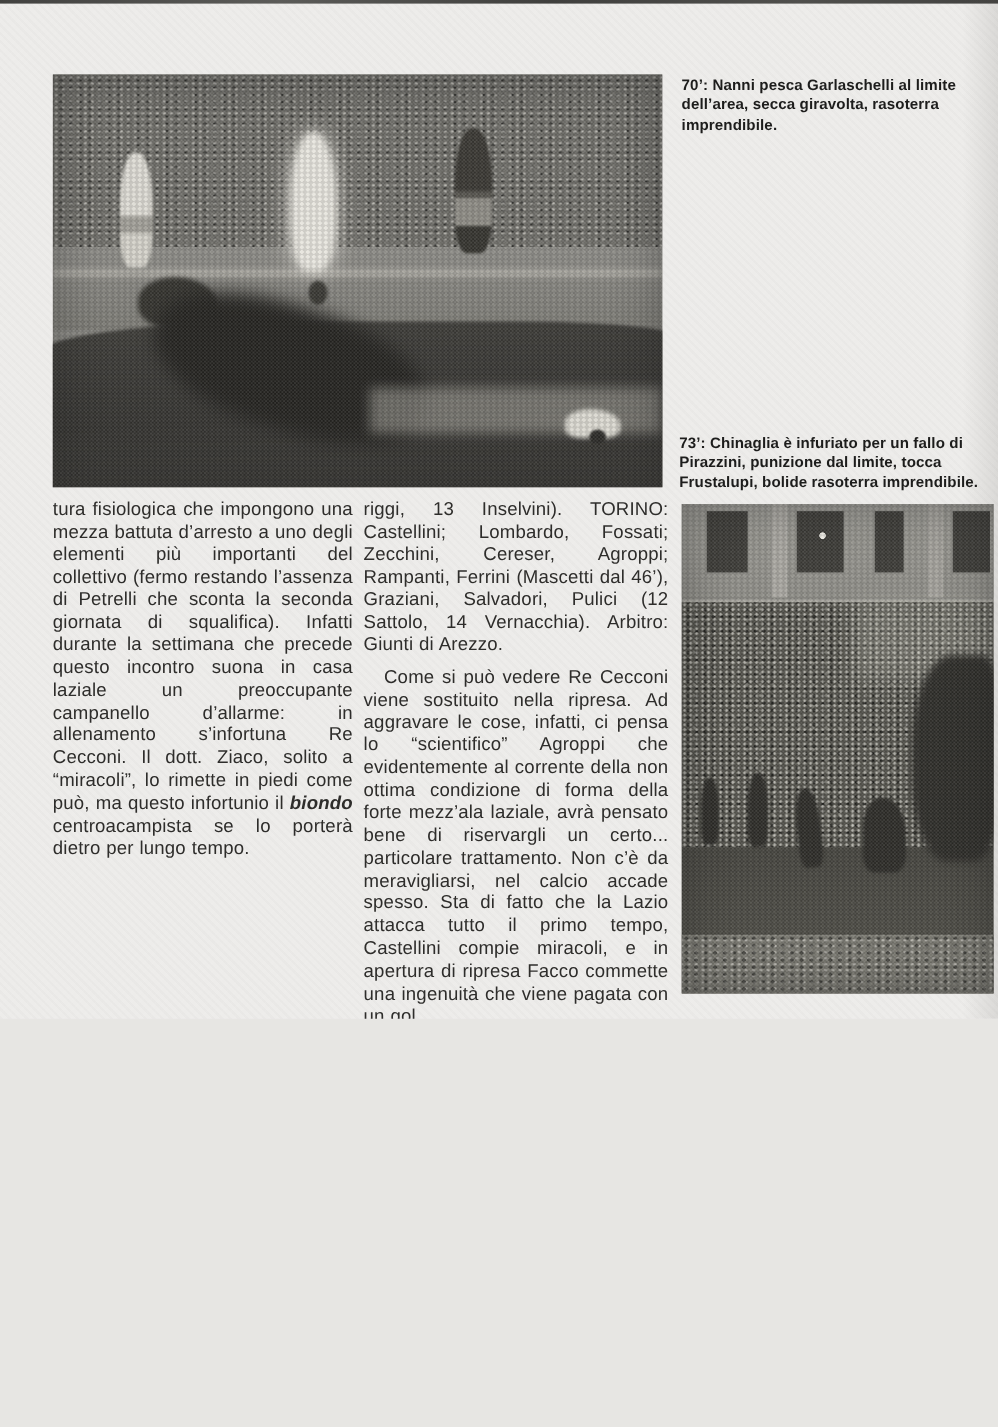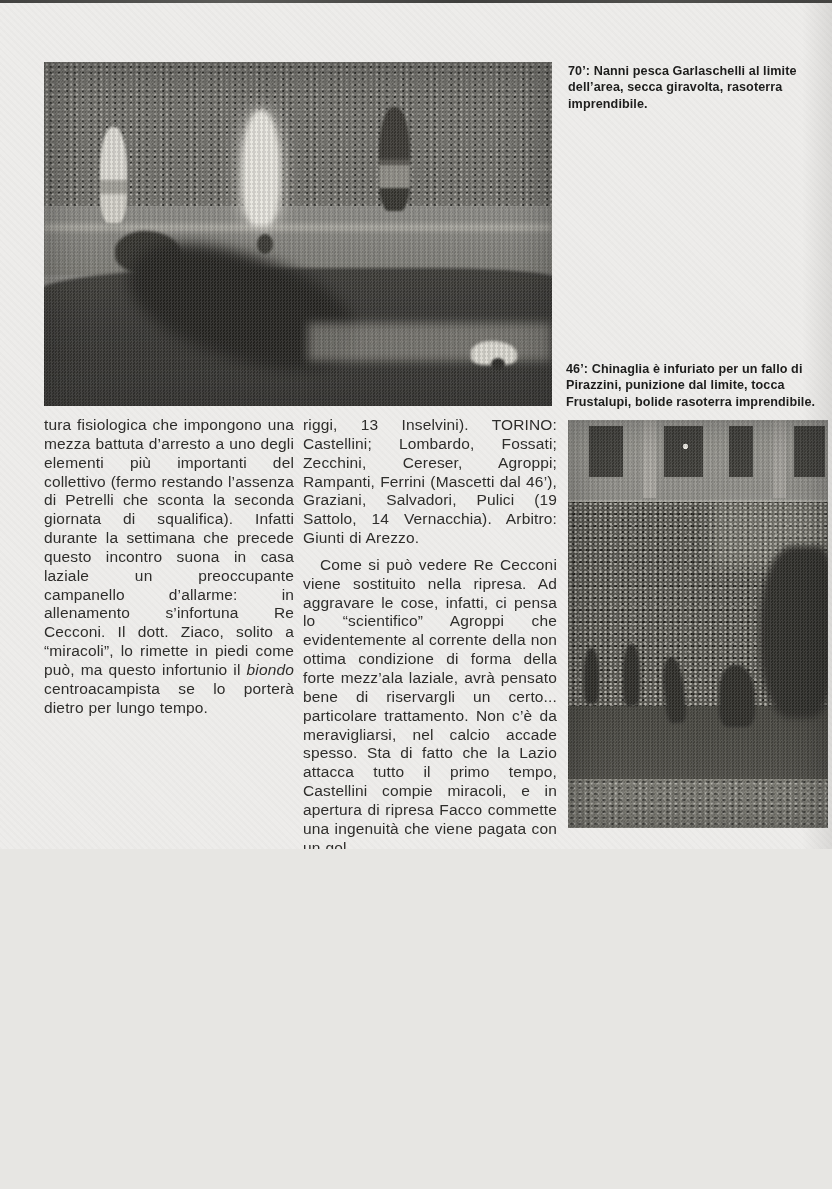--- a/index.html
+++ b/index.html
@@ -136,21 +136,21 @@
   .col {
     position:absolute; top:416px; color:#2e2d2b;
     font-size:15.5px; line-height:18.85px;
     text-align:justify; letter-spacing:0.15px; word-spacing:0.4px;
   }
   .col1 { left:44px;  width:250px; }
   .col2 { left:303px; width:254px; }
   .col p { margin:0 0 8px 0; }
   .col p:last-child { margin-bottom:0; }
   .col p.indent { text-indent:17px; }
-  .col em { font-style:italic; }
+  .col em { font-style:italic;font-weight:bold; }
 </style>
 </head>
 <body>
 
 <div class="page">
   <div class="page-top-edge"></div>
   <div class="page-right-shade"></div>
 
   <figure class="photo photo1">
     <div class="p1-base"></div>
@@ -165,21 +165,21 @@
     <div class="p1-foreground"></div>
     <div class="p1-streak"></div>
     <div class="p1-light-band"></div>
     <div class="p1-car"></div>
     <div class="p1-car-wheel"></div>
     <div class="grain"></div>
     <div class="vignette"></div>
   </figure>
 
   <div class="caption caption1">70’: Nanni pesca Garlaschelli al limite dell’area, secca giravolta, rasoterra imprendibile.</div>
-  <div class="caption caption2">46’: Chinaglia è infuriato per un fallo di Pirazzini, punizione dal limite, tocca Frustalupi, bolide rasoterra imprendibile.</div>
+  <div class="caption caption2">73’: Chinaglia è infuriato per un fallo di Pirazzini, punizione dal limite, tocca Frustalupi, bolide rasoterra imprendibile.</div>
 
   <figure class="photo photo2">
     <div class="p2-building"></div>
     <div class="p2-pilaster-1"></div>
     <div class="p2-pilaster-2"></div>
     <div class="p2-window p2-window-1"></div>
     <div class="p2-window p2-window-2"></div>
     <div class="p2-window p2-window-3"></div>
     <div class="p2-window p2-window-4"></div>
     <div class="p2-railing"></div>
@@ -193,16 +193,16 @@
     <div class="p2-figure-5"></div>
     <div class="p2-gravel"></div>
     <div class="grain"></div>
     <div class="vignette"></div>
   </figure>
 
   <div class="col col1" lang="it">
       <p><span>tura fisiologica che impongono una mezza battuta d’arresto a uno degli elementi più importanti del collettivo (fermo restando l’assenza di Petrelli che sconta la seconda giornata di squalifica). Infatti durante la settimana che precede questo incontro suona in casa laziale un preoccupante campanello d’allarme: in allenamento s’infortuna Re Cecconi. Il dott. Ziaco, solito a “miracoli”, lo rimette in piedi come può, ma questo infortunio il </span><em>biondo</em><span> centroacampista se lo porterà dietro per lungo tempo.</span></p>
     </div>
   <div class="col col2" lang="it">
-      <p><span>riggi, 13 Inselvini). TORINO: Castellini; Lombardo, Fossati; Zecchini, Cereser, Agroppi; Rampanti, Ferrini (Mascetti dal 46’), Graziani, Salvadori, Pulici (19 Sattolo, 14 Vernacchia). Arbitro: Giunti di Arezzo.</span></p>
+      <p><span>riggi, 13 Inselvini). TORINO: Castellini; Lombardo, Fossati; Zecchini, Cereser, Agroppi; Rampanti, Ferrini (Mascetti dal 46’), Graziani, Salvadori, Pulici (12 Sattolo, 14 Vernacchia). Arbitro: Giunti di Arezzo.</span></p>
       <p class="indent"><span>Come si può vedere Re Cecconi viene sostituito nella ripresa. Ad aggravare le cose, infatti, ci pensa lo “scientifico” Agroppi che evidentemente al corrente della non ottima condizione di forma della forte mezz’ala laziale, avrà pensato bene di riservargli un certo... particolare trattamento. Non c’è da meravigliarsi, nel calcio accade spesso. Sta di fatto che la Lazio attacca tutto il primo tempo, Castellini compie miracoli, e in apertura di ripresa Facco commette una ingenuità che viene pagata con un gol</span></p>
     </div>
 </div>
 
 </body></html>

